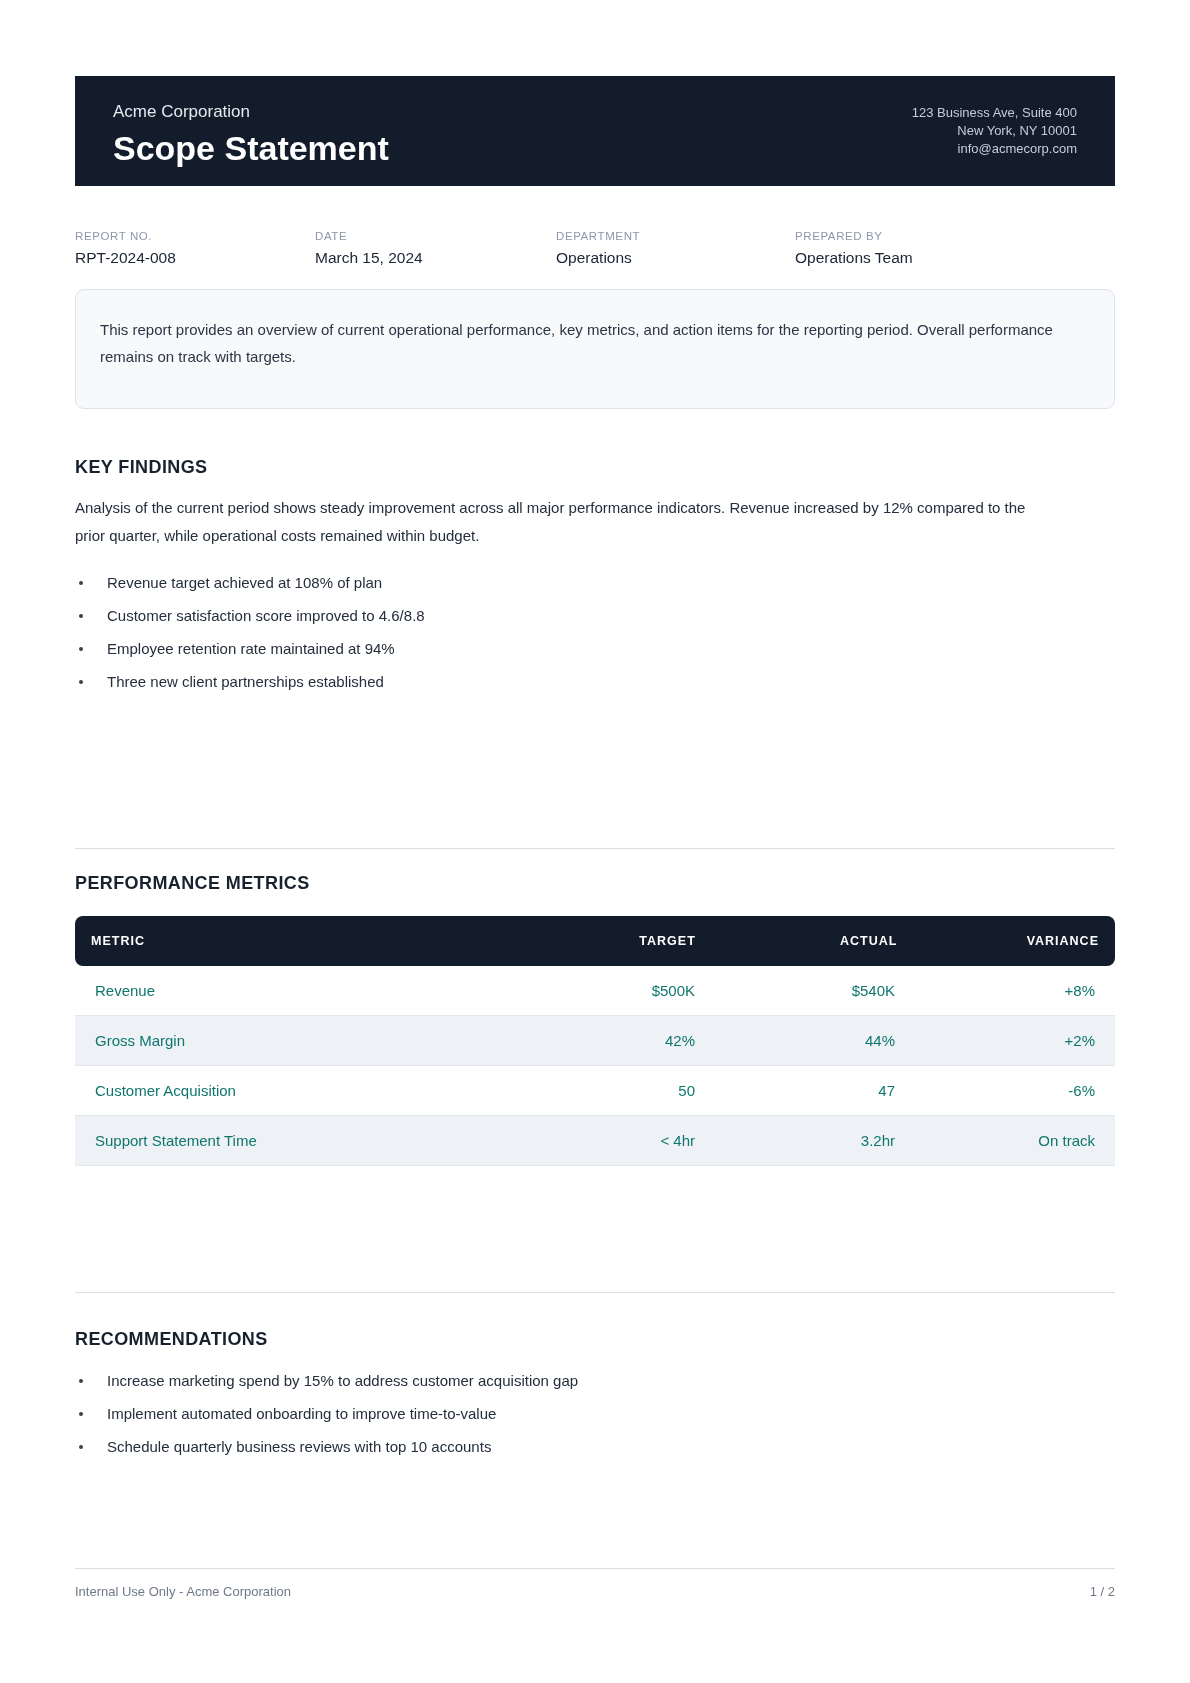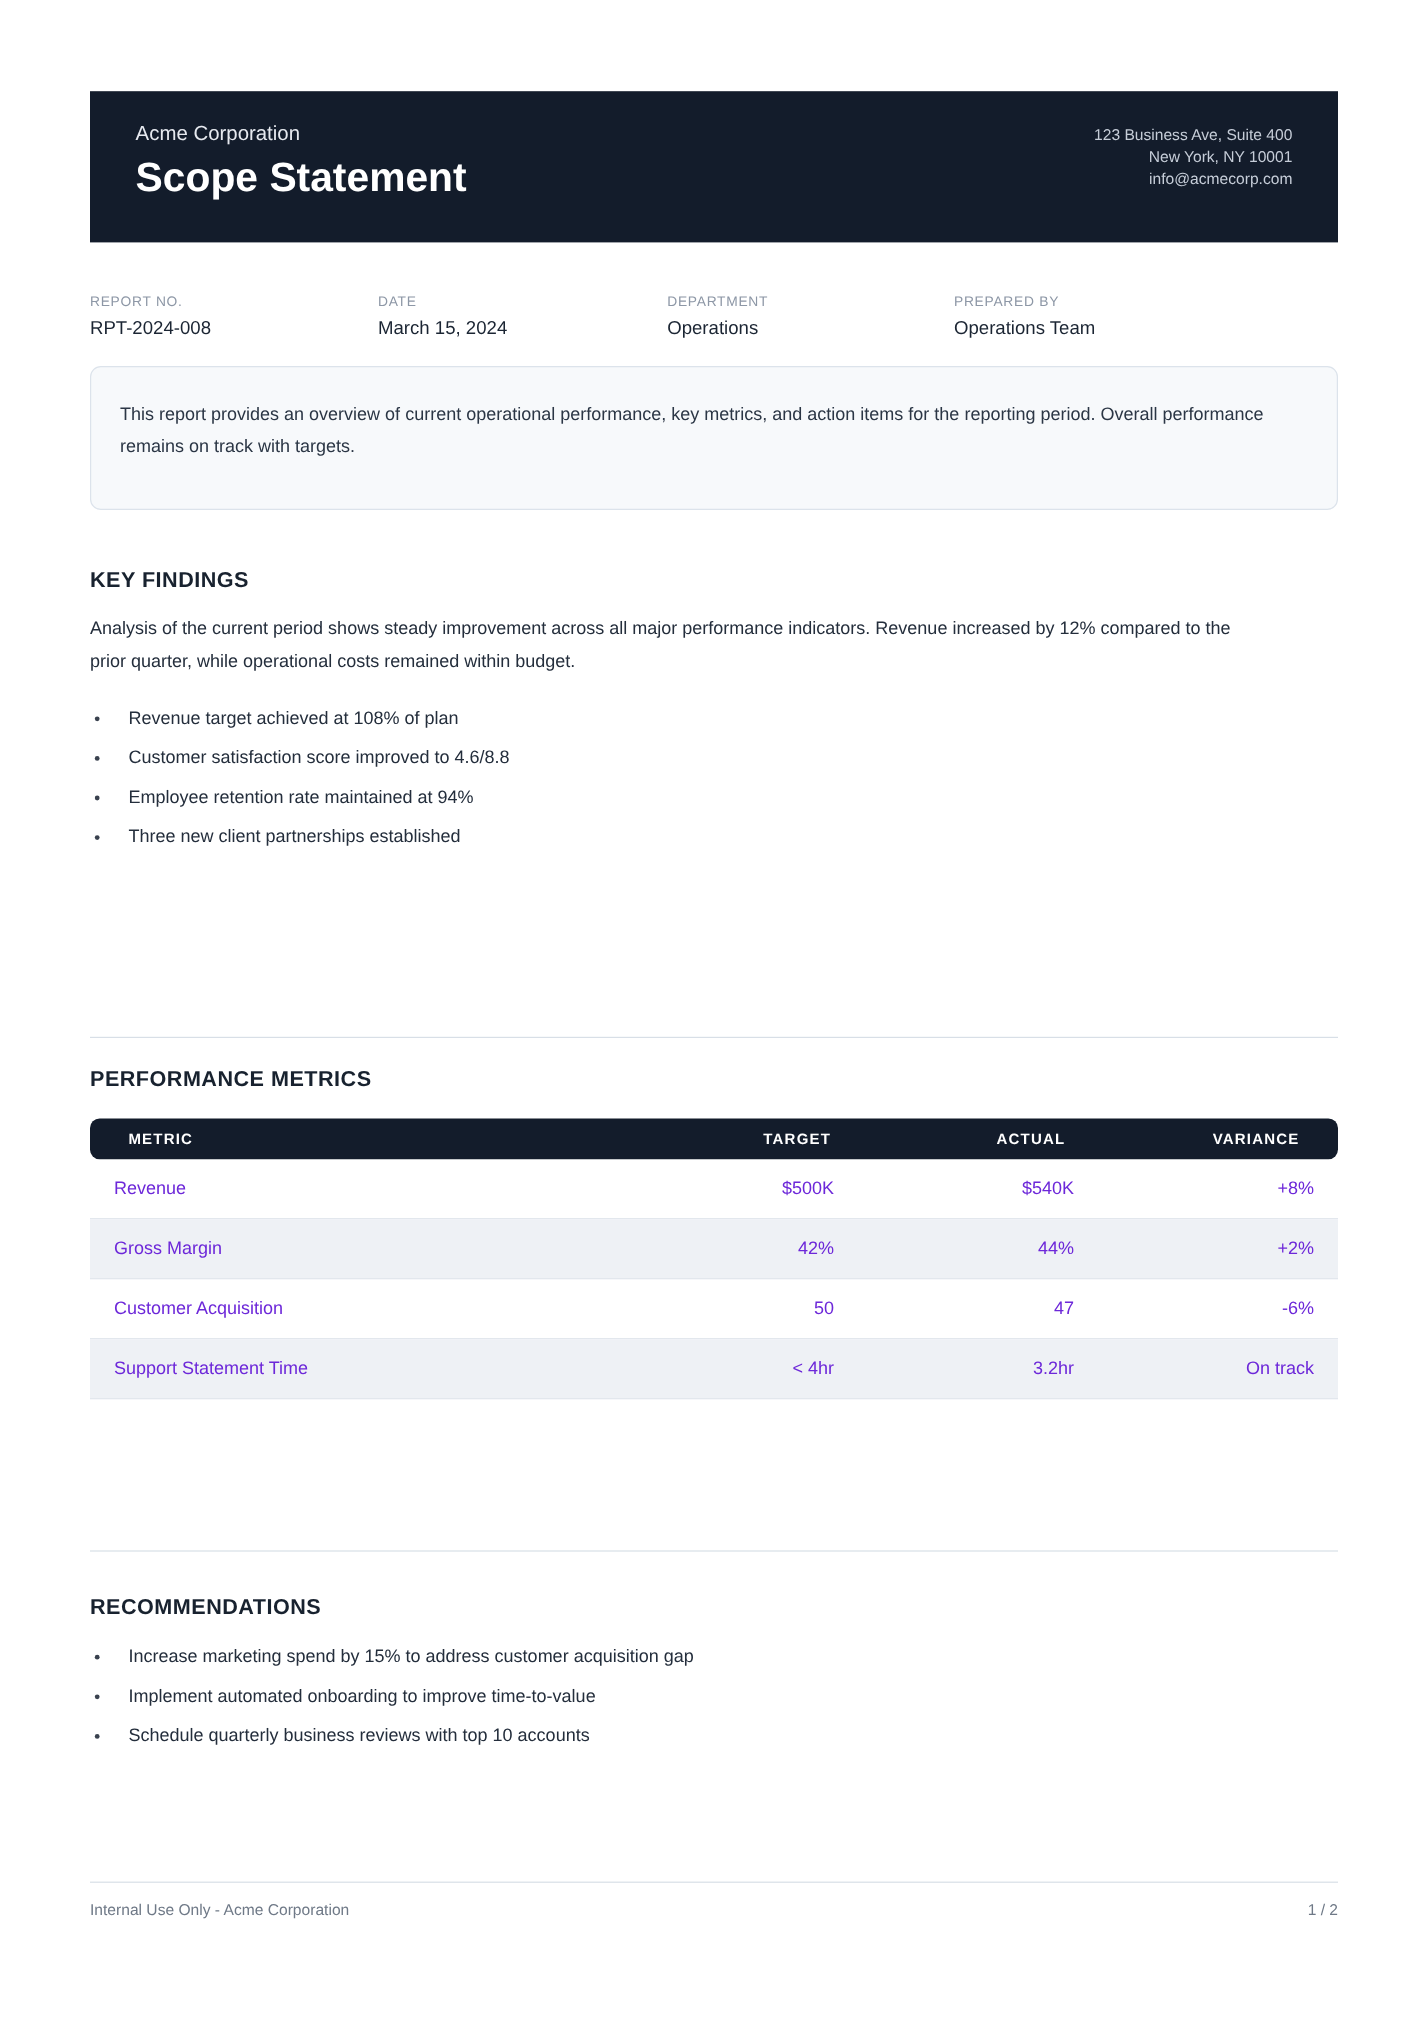--- a/index.html
+++ b/index.html
@@ -21,21 +21,21 @@
     flex-direction: column;
     padding: 76px 75px 84px 75px;
   }
 
   
   .doc-header {
     background: var(--navy, #131c2b);
     display: flex;
     justify-content: space-between;
     box-sizing: border-box;
-    height: 126px;
+    height: 110px;
     padding: 26px 38px 20px 38px;
   }
   .doc-header .company {
     font-size: 17px;
     color: var(--header_sub, #e6e9ef);
     margin-bottom: 9px;
   }
   .doc-header .title {
     font-size: 34px;
     font-weight: bold;
@@ -130,39 +130,39 @@
 
   .pm-heading { margin-top: 24px; }
 
   
   .metrics-table { margin-top: 22px; }
   .t-head {
     display: grid;
     grid-template-columns: 42% 18% 20% 20%;
     align-items: center;
     box-sizing: border-box;
-    height: 34px;
-    padding: 0 32px;
+    height: 50px;
+    padding: 0 16px;
     background: var(--navy, #131c2b);
     border-radius: 8px;
     color: #ffffff;
     font-size: 12.5px;
     font-weight: bold;
     letter-spacing: 1px;
     text-transform: uppercase;
   }
   .t-row {
     display: grid;
     grid-template-columns: 42% 18% 20% 20%;
     align-items: center;
     box-sizing: border-box;
     height: 50px;
     padding: 0 20px;
     font-size: 15px;
-    color: #6d28d9;
+    color: #0f766e;
     border-bottom: 1px solid var(--row_border, #e2e7ed);
   }
   .t-row.stripe { background: var(--stripe, #eef1f5); }
   .cell-num { text-align: right; }
 
   .rec-heading { margin-top: 36px; }
   .rec-list { margin-top: 14px; }
 
   
   .doc-footer { margin-top: auto; }

